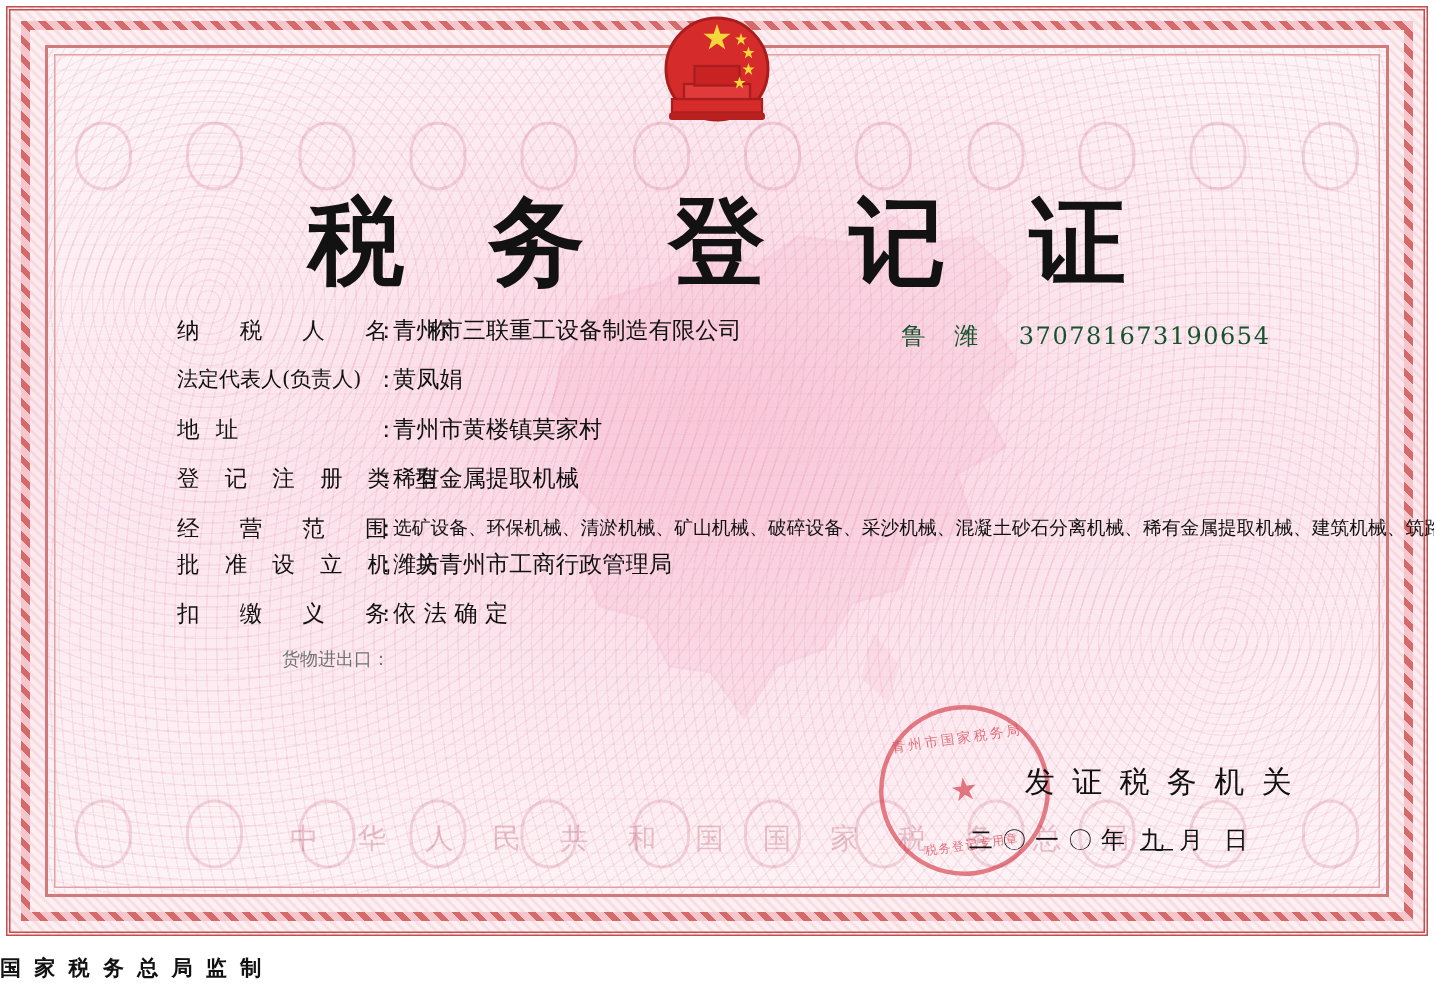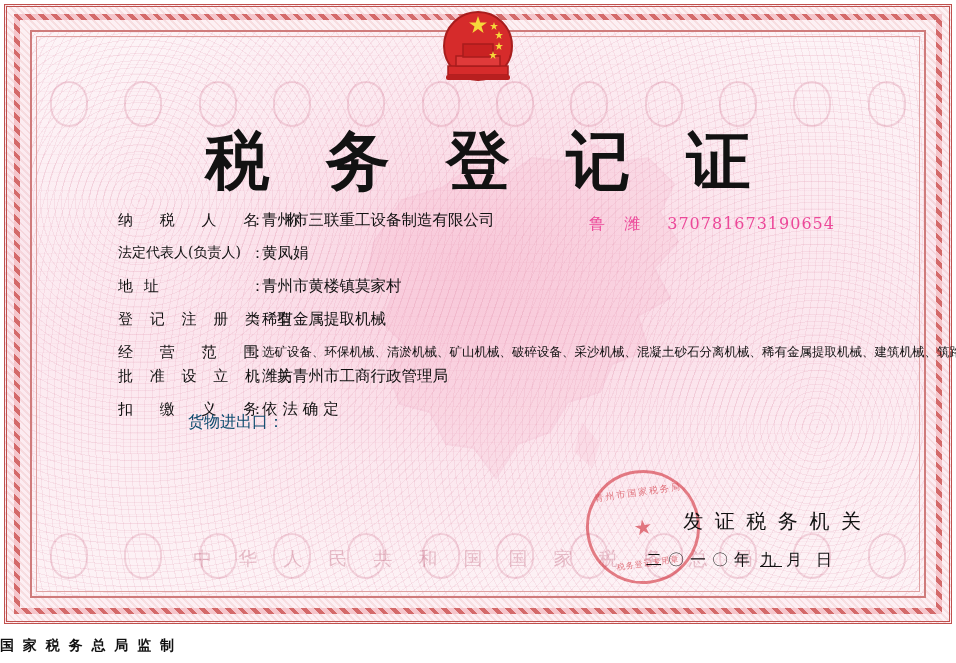--- a/index.html
+++ b/index.html
@@ -138,27 +138,27 @@
     width: 330px;
     text-align: right;
     font-family: "DejaVu Serif", serif;
     font-size: 16px;
     color: #111;
   }
   .serial-row .lbl { letter-spacing: 9px; }
   .serial-row .hao { margin-left: 82px; }
   .serial-value {
     position: absolute;
-    right: 74px;
+    right: 62px;
     top: 214px;
     width: 340px;
     text-align: center;
     font-family: "DejaVu Serif", serif;
     font-size: 16px;
-    color: #ec4899;
+    color: #14532d;
     letter-spacing: 1px;
   }
   .serial-value .prov { letter-spacing: 7px; margin-right: 14px; }
   
   .fields {
     position: absolute;
     left: 118px;
     top: 208px;
     width: 790px;
   }
@@ -381,21 +381,21 @@
     </div>
 
     <div class="row">
       <div class="label spread-5">扣 缴 义 务</div>
       <div class="colon">：</div>
       <div class="value big">依 法 确 定</div>
     </div>
 
   </div>
 
-  <div style="position:absolute;left:188px;top:412px;font-family:'DejaVu Sans',sans-serif;font-size:16px;color:#0c4a6e;">货物进出口：</div>
+  <div style="position:absolute;left:188px;top:431px;font-family:'DejaVu Sans',sans-serif;font-size:12px;color:#737373;">货物进出口：</div>
 
   <div class="seal">
     <div class="arc-top">青州市国家税务局</div>
     <div class="star">★</div>
     <div class="arc-bottom">税务登记专用章</div>
   </div>
 
   <div class="issuer">发 证 税 务 机 关</div>
   <div class="date-line">
     <span>二〇一〇</span><span>年</span><span class="u">九</span><span>月</span><span class="u"></span><span>日</span>

